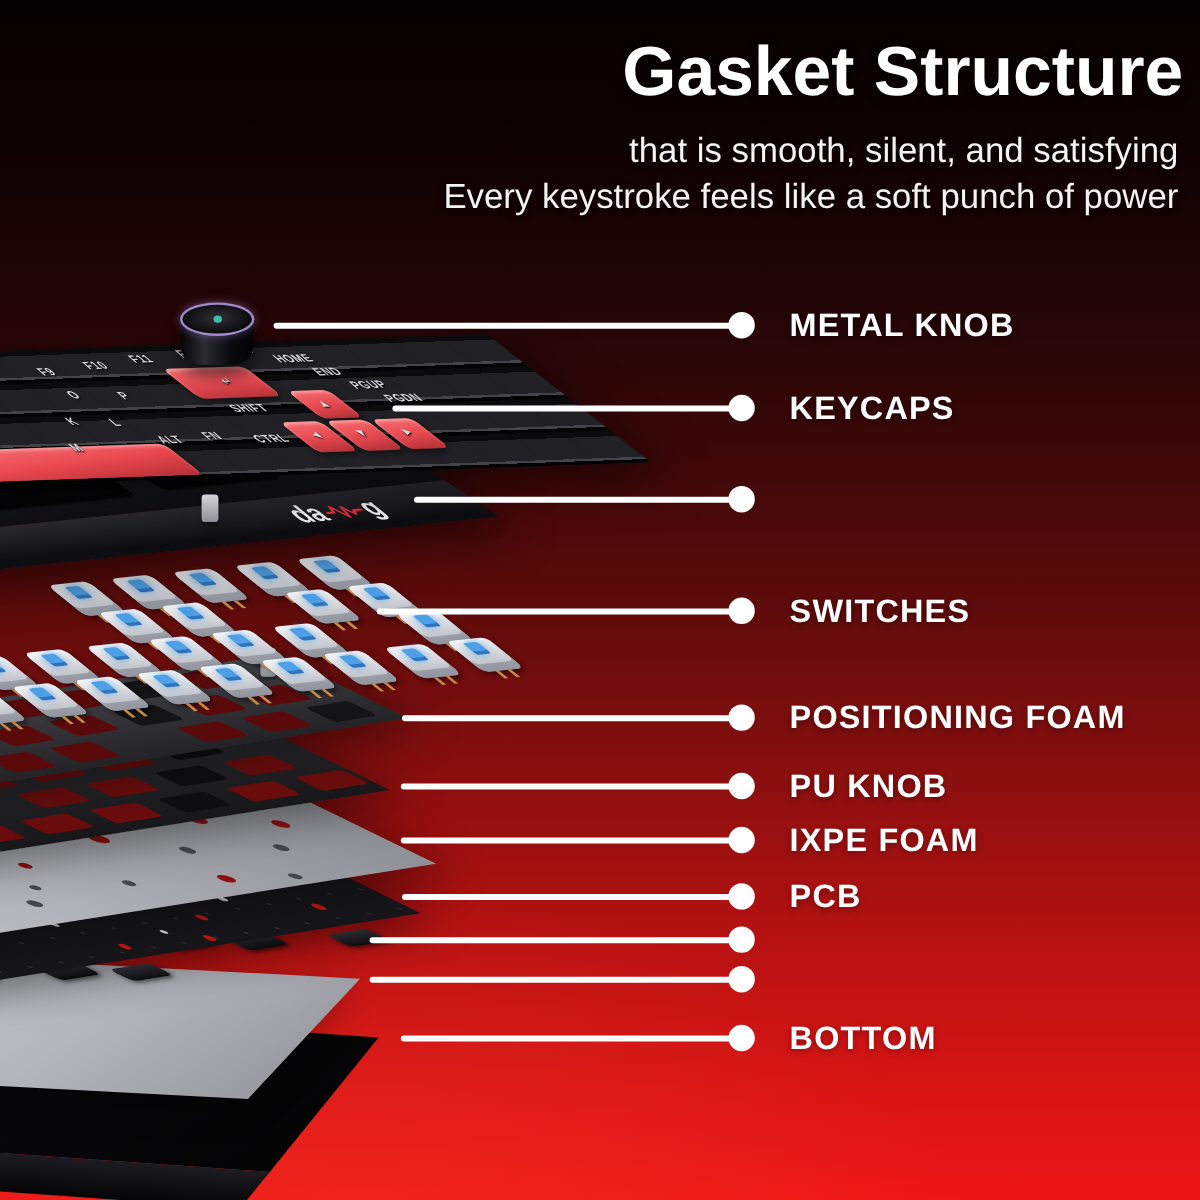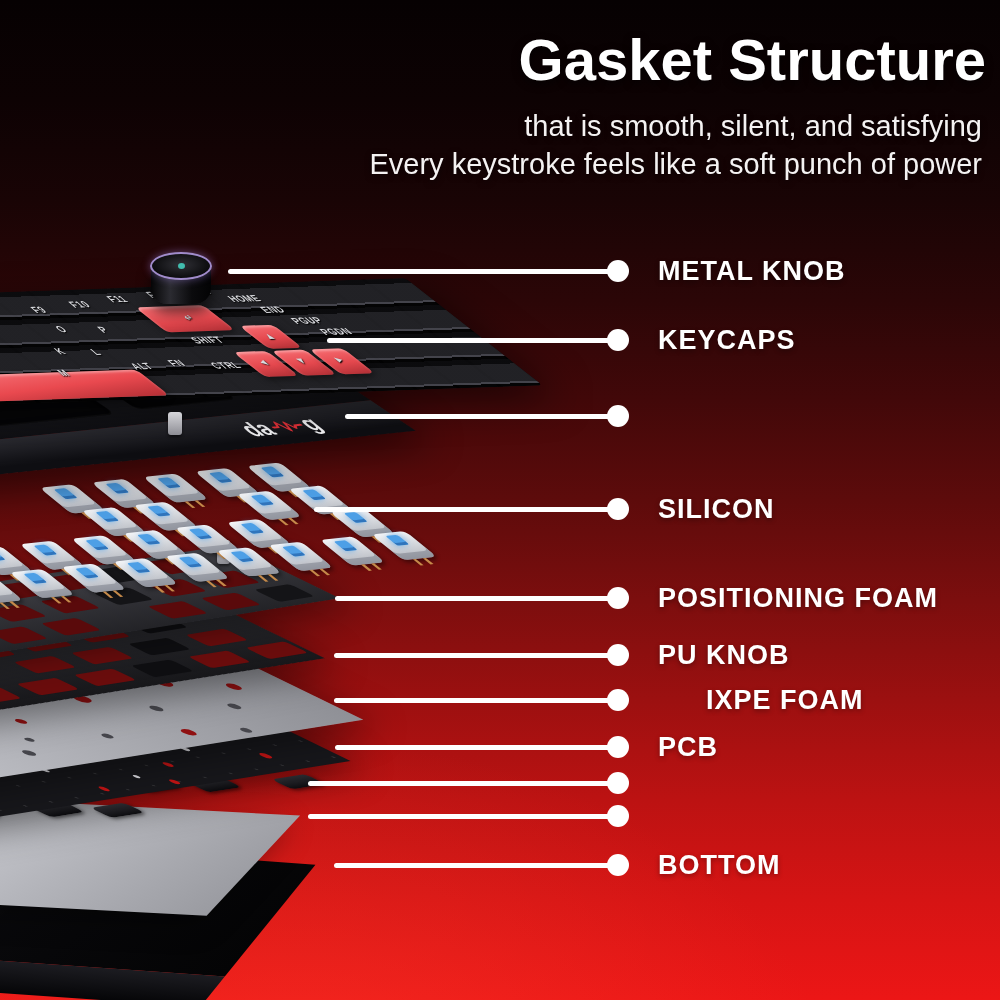--- a/index.html
+++ b/index.html
@@ -300,30 +300,30 @@
       <div class="cline" style="left: 228px; top: 269px; width: 390px;"></div>
       <div class="cdot" style="left: 607px; top: 260px;"></div>
       <div class="clabel" style="left: 658px; top: 254px;">METAL KNOB</div>
       <div class="cline" style="left: 327px; top: 338px; width: 291px;"></div>
       <div class="cdot" style="left: 607px; top: 329px;"></div>
       <div class="clabel" style="left: 658px; top: 323px;">KEYCAPS</div>
       <div class="cline" style="left: 345px; top: 414px; width: 273px;"></div>
       <div class="cdot" style="left: 607px; top: 405px;"></div>
       <div class="cline" style="left: 314px; top: 507px; width: 304px;"></div>
       <div class="cdot" style="left: 607px; top: 498px;"></div>
-      <div class="clabel" style="left: 658px; top: 492px;">SILICON</div>
+      <div class="clabel" style="left: 658px; top: 492px;">SWITCHES</div>
       <div class="cline" style="left: 335px; top: 596px; width: 283px;"></div>
       <div class="cdot" style="left: 607px; top: 587px;"></div>
       <div class="clabel" style="left: 658px; top: 581px;">POSITIONING FOAM</div>
       <div class="cline" style="left: 334px; top: 653px; width: 284px;"></div>
       <div class="cdot" style="left: 607px; top: 644px;"></div>
       <div class="clabel" style="left: 658px; top: 638px;">PU KNOB</div>
       <div class="cline" style="left: 334px; top: 698px; width: 284px;"></div>
       <div class="cdot" style="left: 607px; top: 689px;"></div>
-      <div class="clabel" style="left: 658px; top: 683px; margin-left: 48px;">IXPE FOAM</div>
+      <div class="clabel" style="left: 658px; top: 683px;">IXPE FOAM</div>
       <div class="cline" style="left: 335px; top: 745px; width: 283px;"></div>
       <div class="cdot" style="left: 607px; top: 736px;"></div>
       <div class="clabel" style="left: 658px; top: 730px;">PCB</div>
       <div class="cline" style="left: 308px; top: 781px; width: 310px;"></div>
       <div class="cdot" style="left: 607px; top: 772px;"></div>
       <div class="cline" style="left: 308px; top: 814px; width: 310px;"></div>
       <div class="cdot" style="left: 607px; top: 805px;"></div>
       <div class="cline" style="left: 334px; top: 863px; width: 284px;"></div>
       <div class="cdot" style="left: 607px; top: 854px;"></div>
       <div class="clabel" style="left: 658px; top: 848px;">BOTTOM</div>

